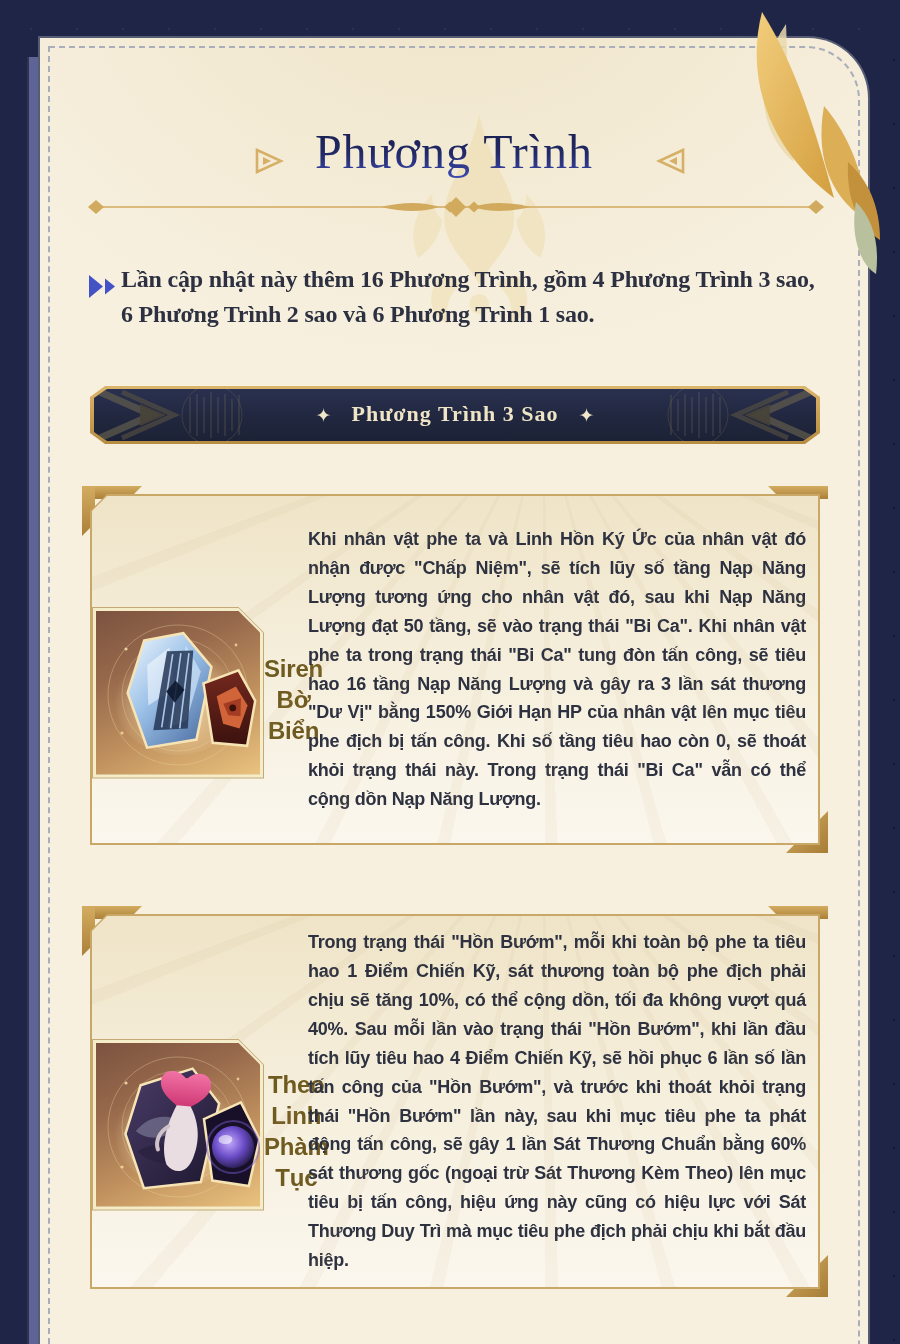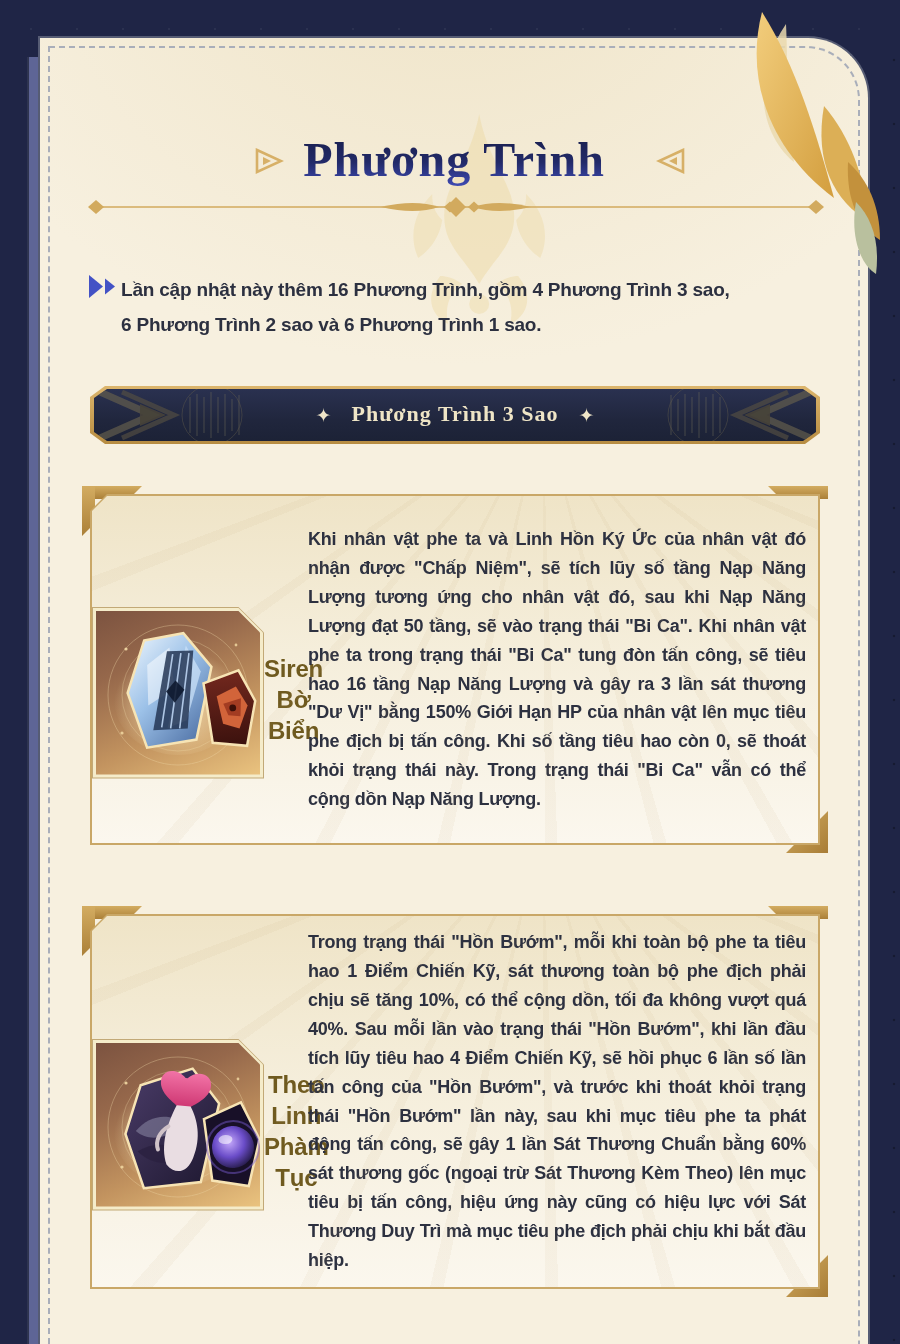--- a/index.html
+++ b/index.html
@@ -32,38 +32,38 @@
   }
   .dashed{
     position:absolute;left:8px;right:8px;top:8px;bottom:0;
     border:2px dashed #a9aeba;border-bottom:none;
     border-top-right-radius:54px;pointer-events:none;
   }
   
   .emblem{position:absolute;left:50%;top:70px;transform:translateX(-38%);opacity:.5;}
   
   .title{
-    position:absolute;left:0;right:0;top:78px;margin:16px;text-align:center;
+    position:absolute;left:0;right:0;top:78px;margin:8px;text-align:center;
     font-family:"Liberation Serif","DejaVu Serif",serif;
-    font-size:48px;font-weight:700;letter-spacing:1px;
+    font-size:48px;font-weight:400;letter-spacing:1px;
   }
   .title span{
     background:linear-gradient(180deg,#1a2050 10%,#222a68 55%,#3e4ab2 100%);
     -webkit-background-clip:text;background-clip:text;color:transparent;
   }
   .title-arrow{position:absolute;top:110px;}
   .title-arrow.left{left:214px;}
   .title-arrow.right{left:616px;}
   
   .divider{position:absolute;left:45px;top:158px;}
   
   .intro-bullet{position:absolute;left:49px;top:237px;}
   .intro-lines{
-    position:absolute;left:81px;top:234px;width:714px;
-    font-size:19px;line-height:35px;font-weight:700;color:#2c3040;letter-spacing:-.2px;
+    position:absolute;left:81px;top:224px;width:714px;
+    font-size:24px;line-height:35px;font-weight:700;color:#2c3040;letter-spacing:-.2px;font-family:Liberation Serif, serif;
   }
   
   .banner{position:absolute;left:50px;top:348px;width:730px;height:58px;}
   .banner-gold{
     position:absolute;inset:0;background:linear-gradient(180deg,#dcb56c,#b78c41);
     clip-path:polygon(15px 0,calc(100% - 15px) 0,100% 11px,100% calc(100% - 11px),calc(100% - 15px) 100%,15px 100%,0 calc(100% - 11px),0 11px);
   }
   .banner-navy{
     position:absolute;inset:3px 4px;
     background:linear-gradient(180deg,#2a3150 0%,#20263d 60%,#1c2236 100%);

